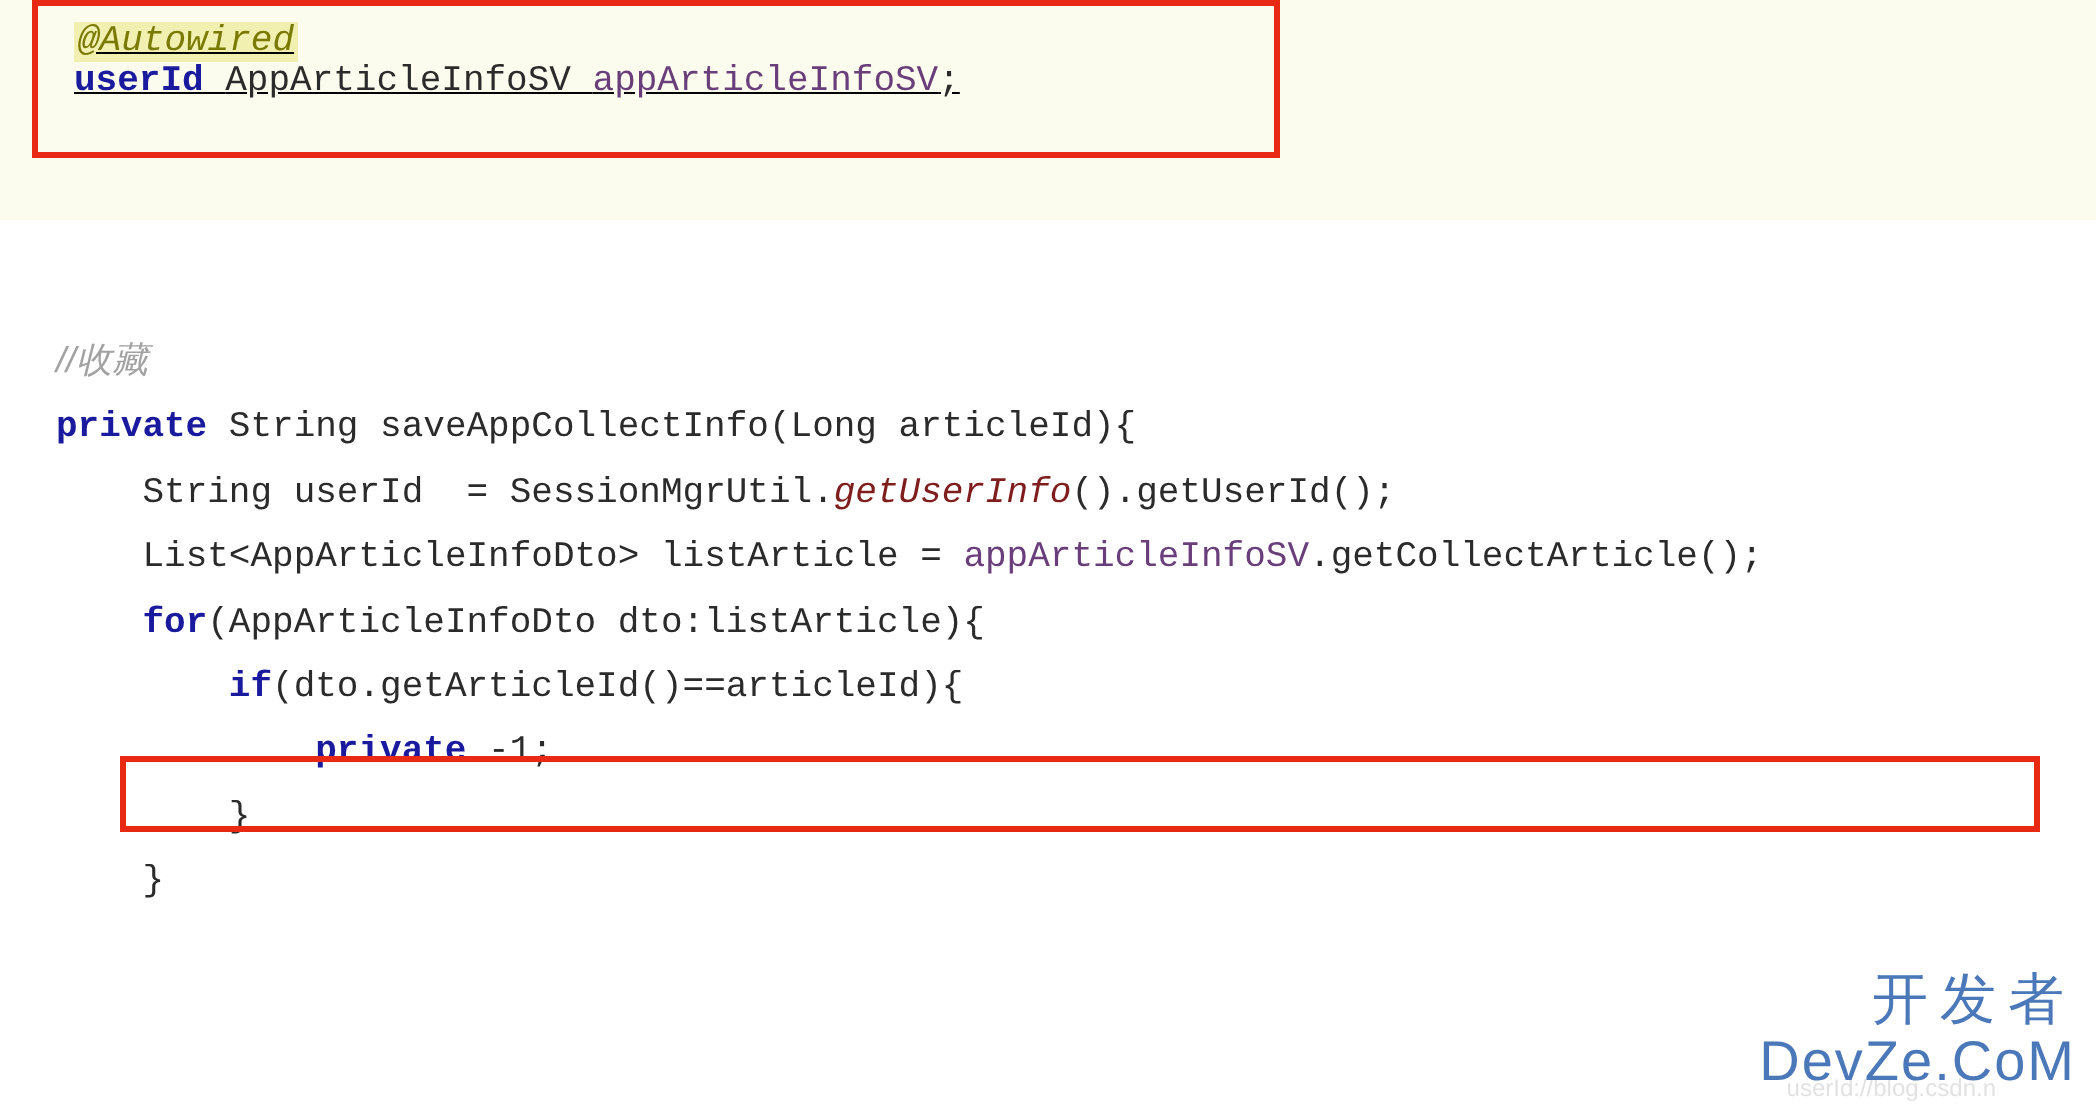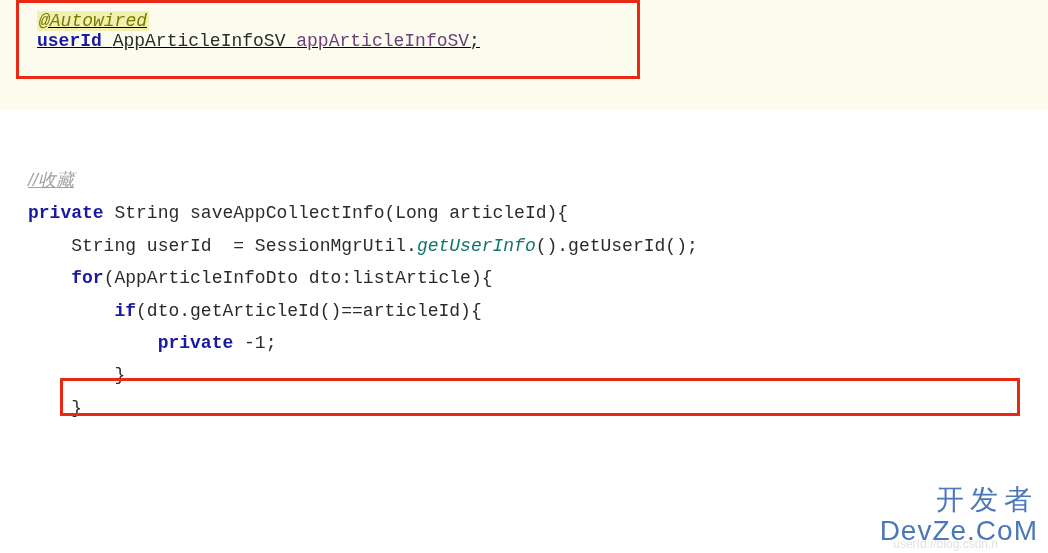--- a/index.html
+++ b/index.html
@@ -32,21 +32,21 @@
     .bottom-area {
       padding: 54px 0 0 28px;
       background: #fff;
       font-size: 18px;
       line-height: 1.8;
     }
     .code-line { white-space: pre; position: relative; }
     .comment-gray { color: #a2a2a2; font-style: italic; }
     .keyword { color: #1a1a9e; font-weight: bold; }
     .varname { color: #6a3e7a; }
-    .method-italic { color: #0f766e; font-style: italic; }
+    .method-italic { color: #7f1d1d; font-style: italic; }
     .todo { color: #1c4aa0; font-weight: bold; font-style: italic; }
     .annotation-hl {
       background: #f2f0b0;
       color: #7a7a00;
       font-style: italic;
       padding: 0 2px;
     }
     .plain { color: #2b2b2b; }
     .red-box-2 {
       border: 3px solid #e82a14;
@@ -77,36 +77,37 @@
       letter-spacing: 1px;
     }
     .csdn-wm {
       position: absolute;
       right: 50px;
       bottom: 2px;
       color: #e2e2e2;
       font-size: 12px;
       font-family: Arial, sans-serif;
     }
-    .cjk-comment { font-family: "Microsoft YaHei", sans-serif; text-decoration: underline; }
+    .cjk-comment { font-family: "Microsoft YaHei", sans-serif; }
   </style>
 </head>
 <body>
 
 <div class="top-band">
   <div class="red-box-1">
     <div class="code-line"><span class="annotation-hl">@Autowired</span></div>
     <div class="code-line"><span class="keyword">userId </span><span class="plain">AppArticleInfoSV </span><span class="varname">appArticleInfoSV</span><span class="plain">;</span></div>
   </div>
 </div>
 
 <div class="bottom-area">
   <div class="code-line"><span class="comment-gray cjk-comment">//收藏</span></div>
   <div class="code-line"><span class="keyword">private </span><span class="plain">String saveAppCollectInfo(Long articleId){</span></div>
   <div class="code-line">    <span class="plain">String userId  = SessionMgrUtil.</span><span class="method-italic">getUserInfo</span><span class="plain">().getUserId();</span></div>
+  <div class="code-line">    <span class="plain">List&lt;AppArticleInfoDto&gt; listArticle = </span><span class="varname">appArticleInfoSV</span><span class="plain">.getCollectArticle();</span></div>
   <div class="code-line">    <span class="keyword">for</span><span class="plain">(AppArticleInfoDto dto:listArticle){</span></div>
   <div class="code-line">        <span class="keyword">if</span><span class="plain">(dto.getArticleId()==articleId){</span></div>
   <div class="code-line">            <span class="keyword">private </span><span class="plain">-1</span><span class="plain">;</span></div>
   <div class="code-line">        <span class="plain">}</span></div>
   <div class="code-line">    <span class="plain">}</span></div>
 </div>
 
 <div class="red-box-2"></div>
 
 <div class="csdn-wm">userId://blog.csdn.n</div>

